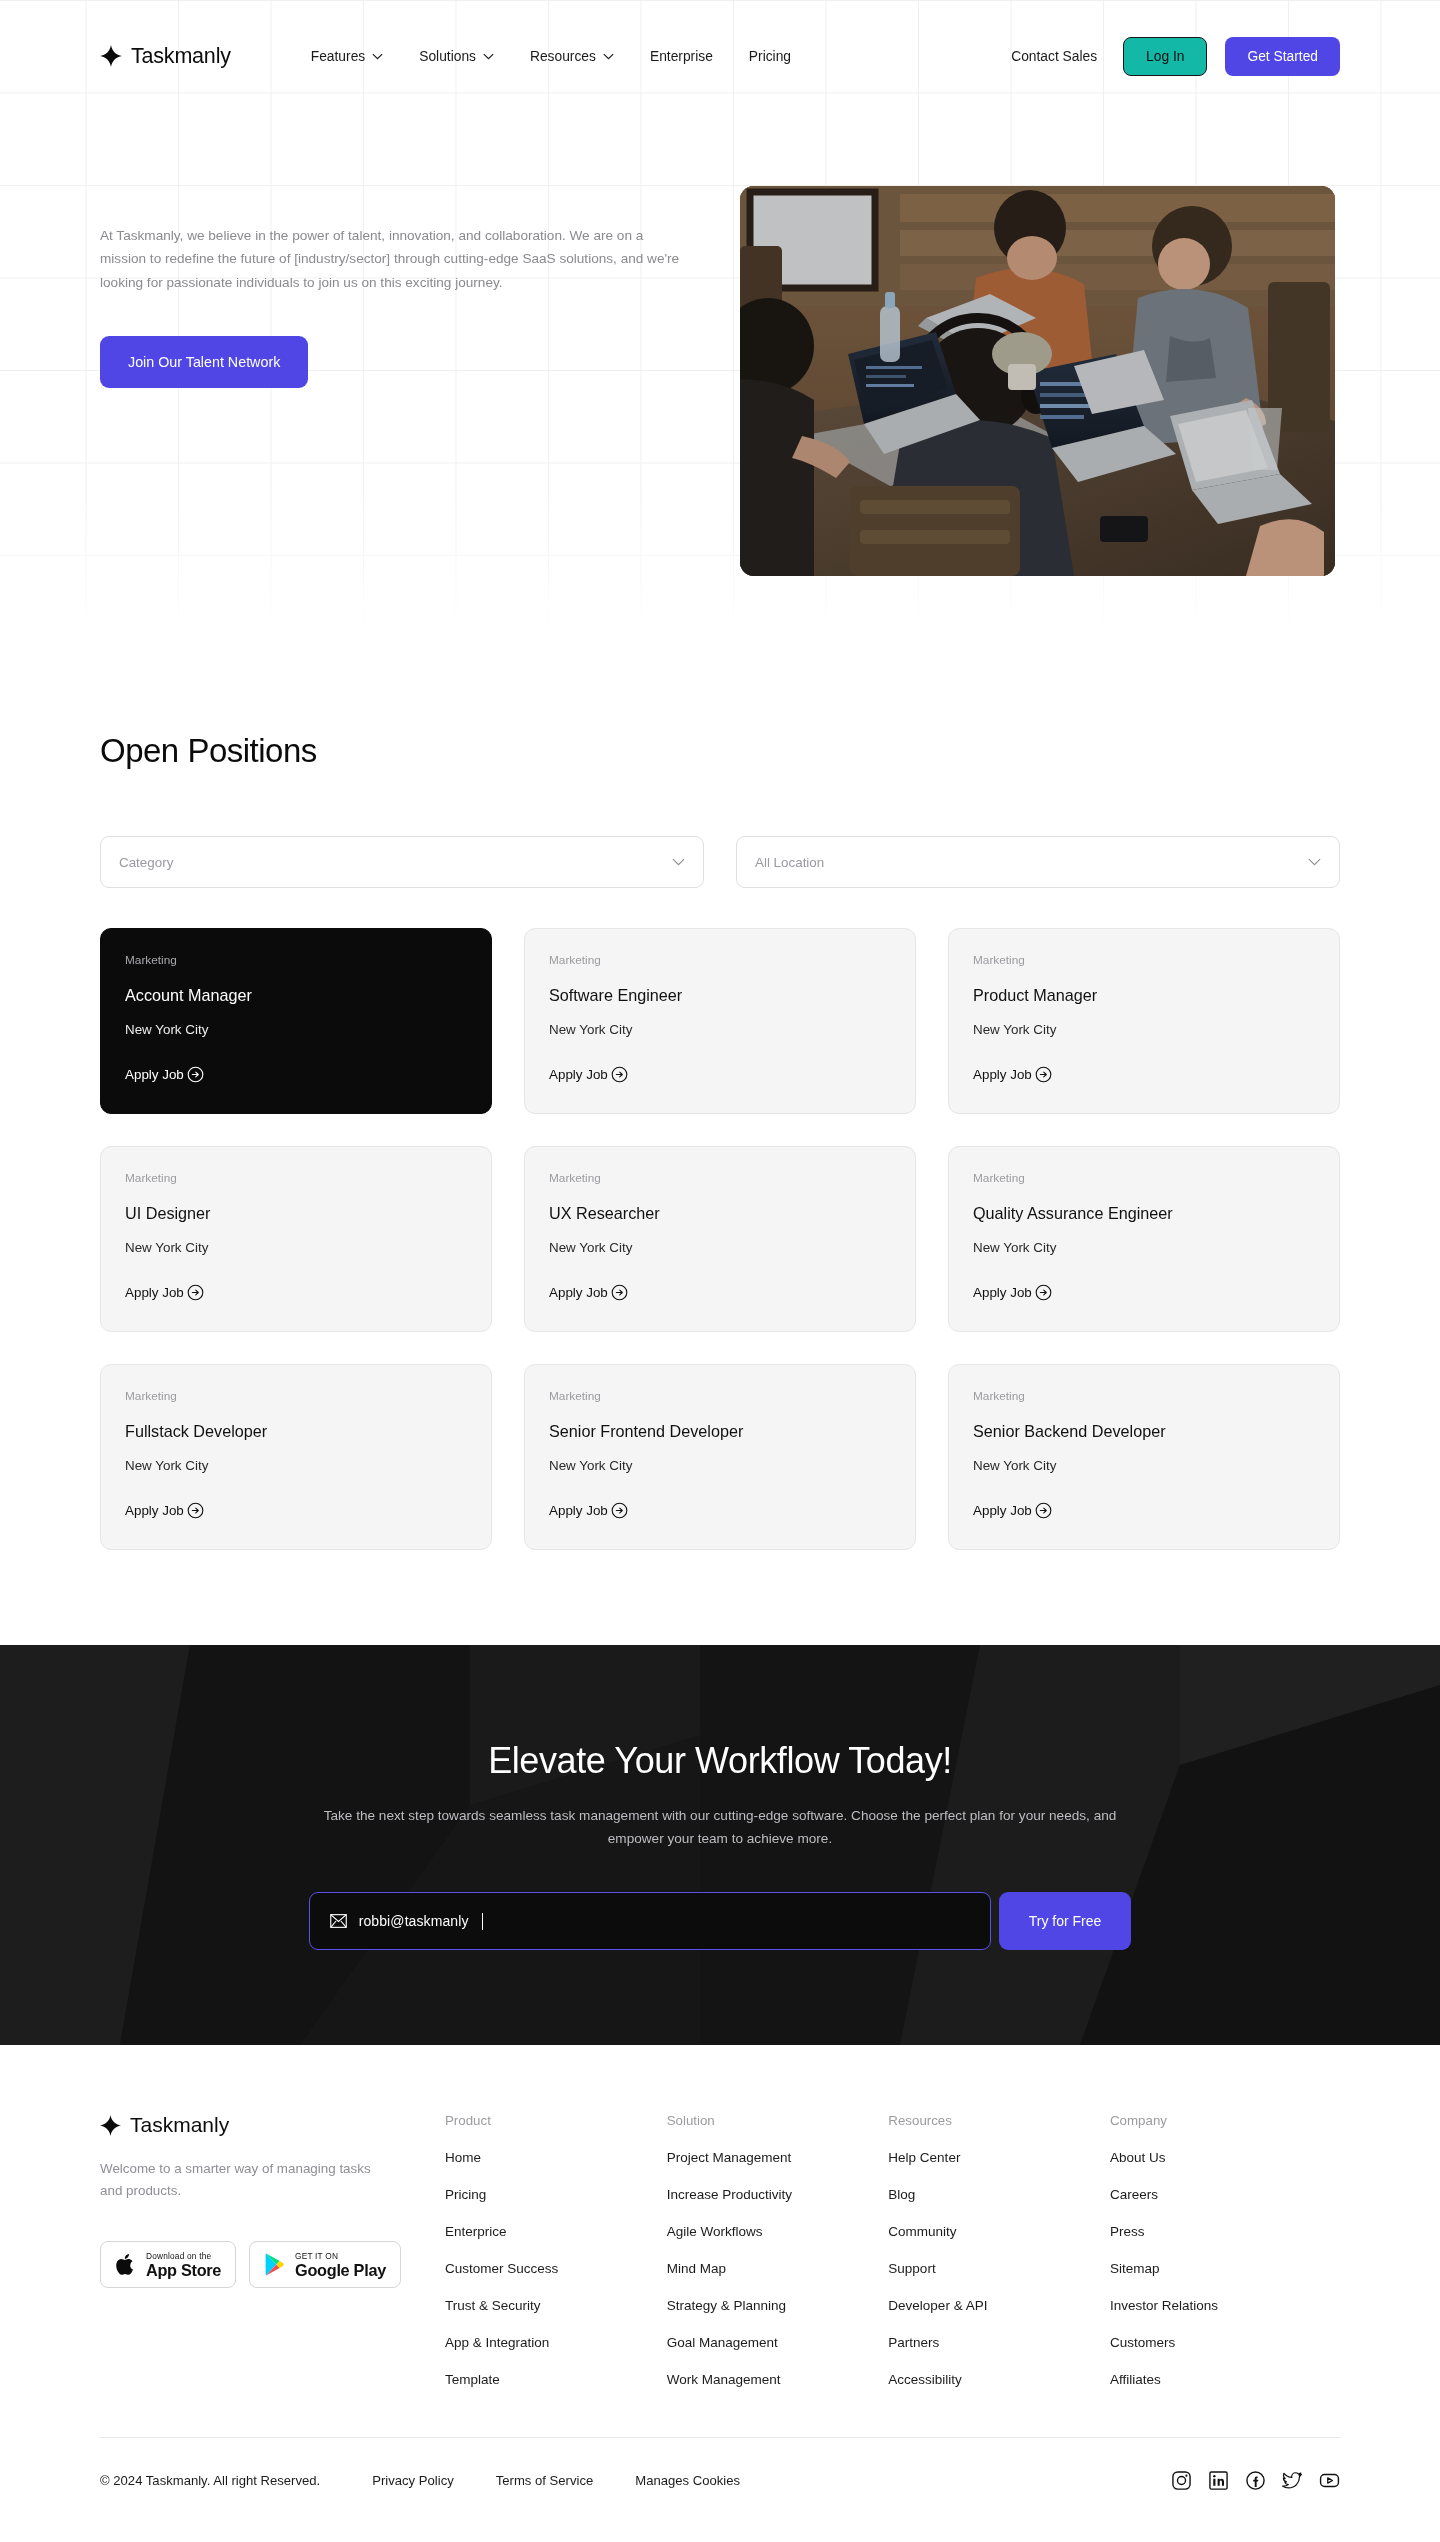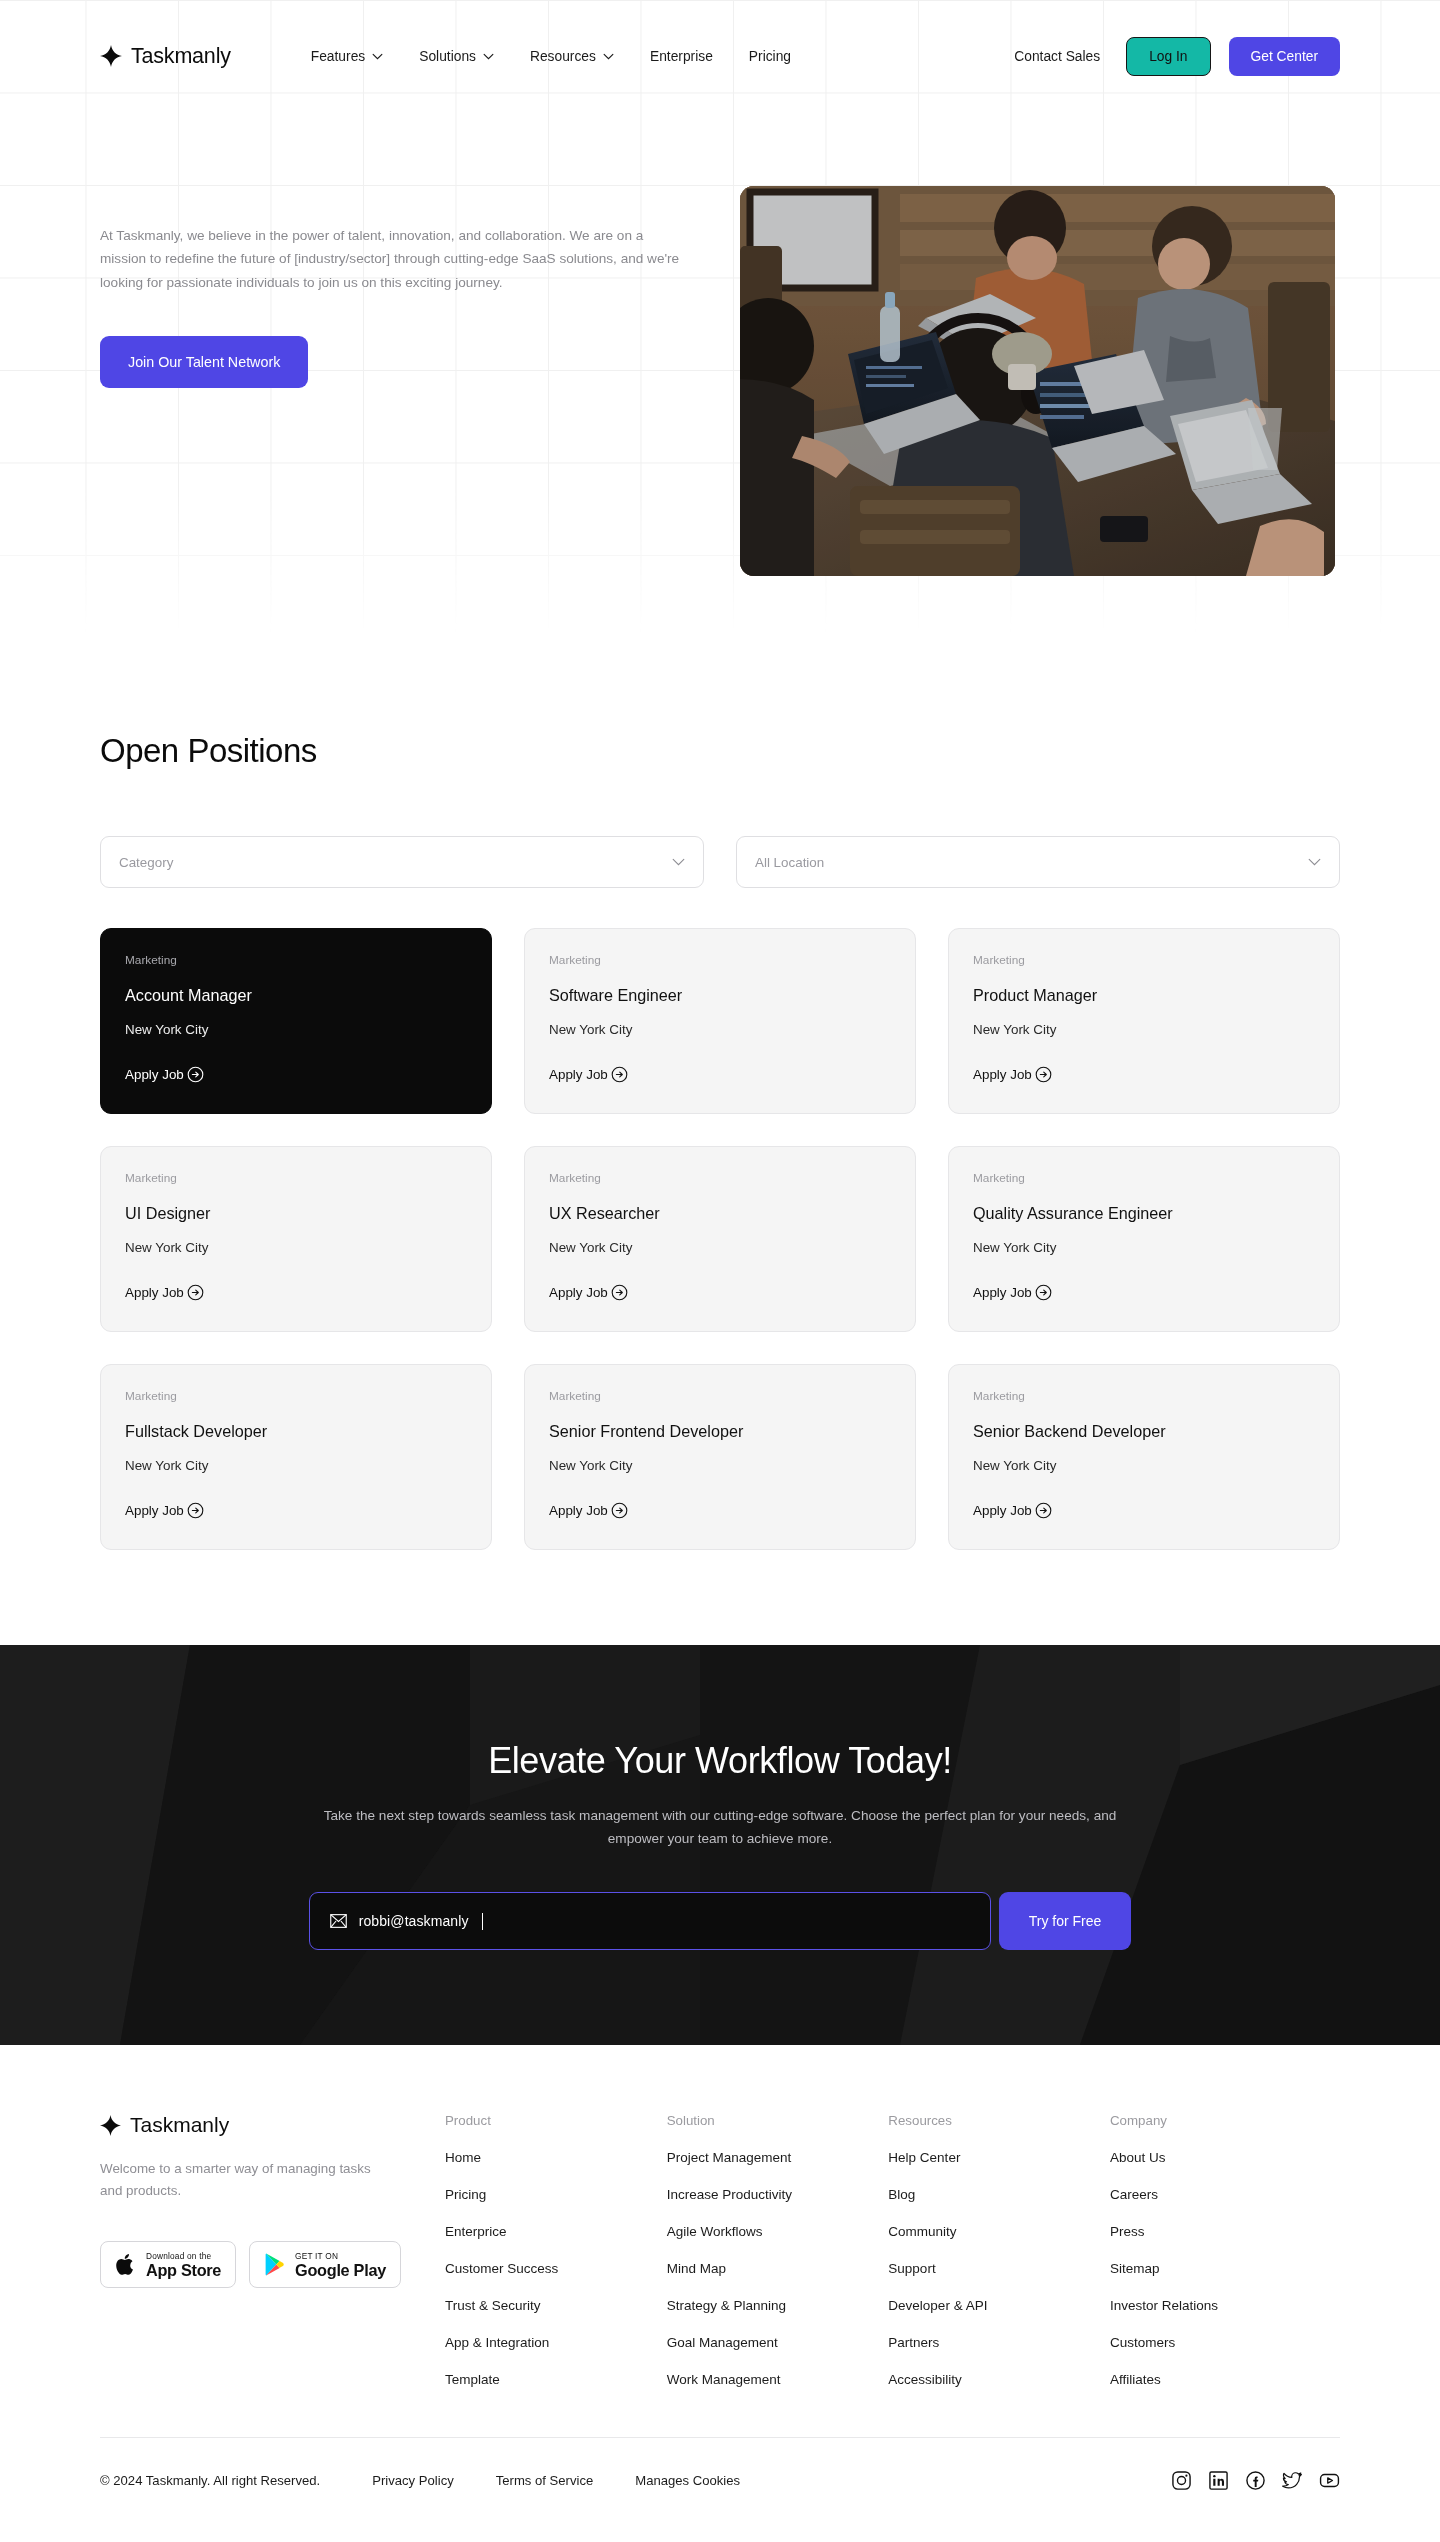--- a/index.html
+++ b/index.html
@@ -205,21 +205,21 @@
         <span>Enterprise</span>
       </div>
       <div class="navitem">
         <span>Pricing</span>
       </div>
     </div>
 
     <div class="header-right">
       <span class="contact-sales">Contact Sales</span>
       <button class="btn-login">Log In</button>
-      <button class="btn-started">Get Center</button>
+      <button class="btn-started">Get Started</button>
     </div>
   </div>
 
   <div class="hero-wrap">
     <div class="hero-grid"></div>
     <div class="hero">
       <div class="hero-left">
         <p class="hero-sub">At Taskmanly, we believe in the power of talent, innovation, and collaboration. We are on a mission to redefine the future of [industry/sector] through cutting-edge SaaS solutions, and we're looking for passionate individuals to join us on this exciting journey.</p>
         <button class="btn-talent">Join Our Talent Network</button>
       </div>

